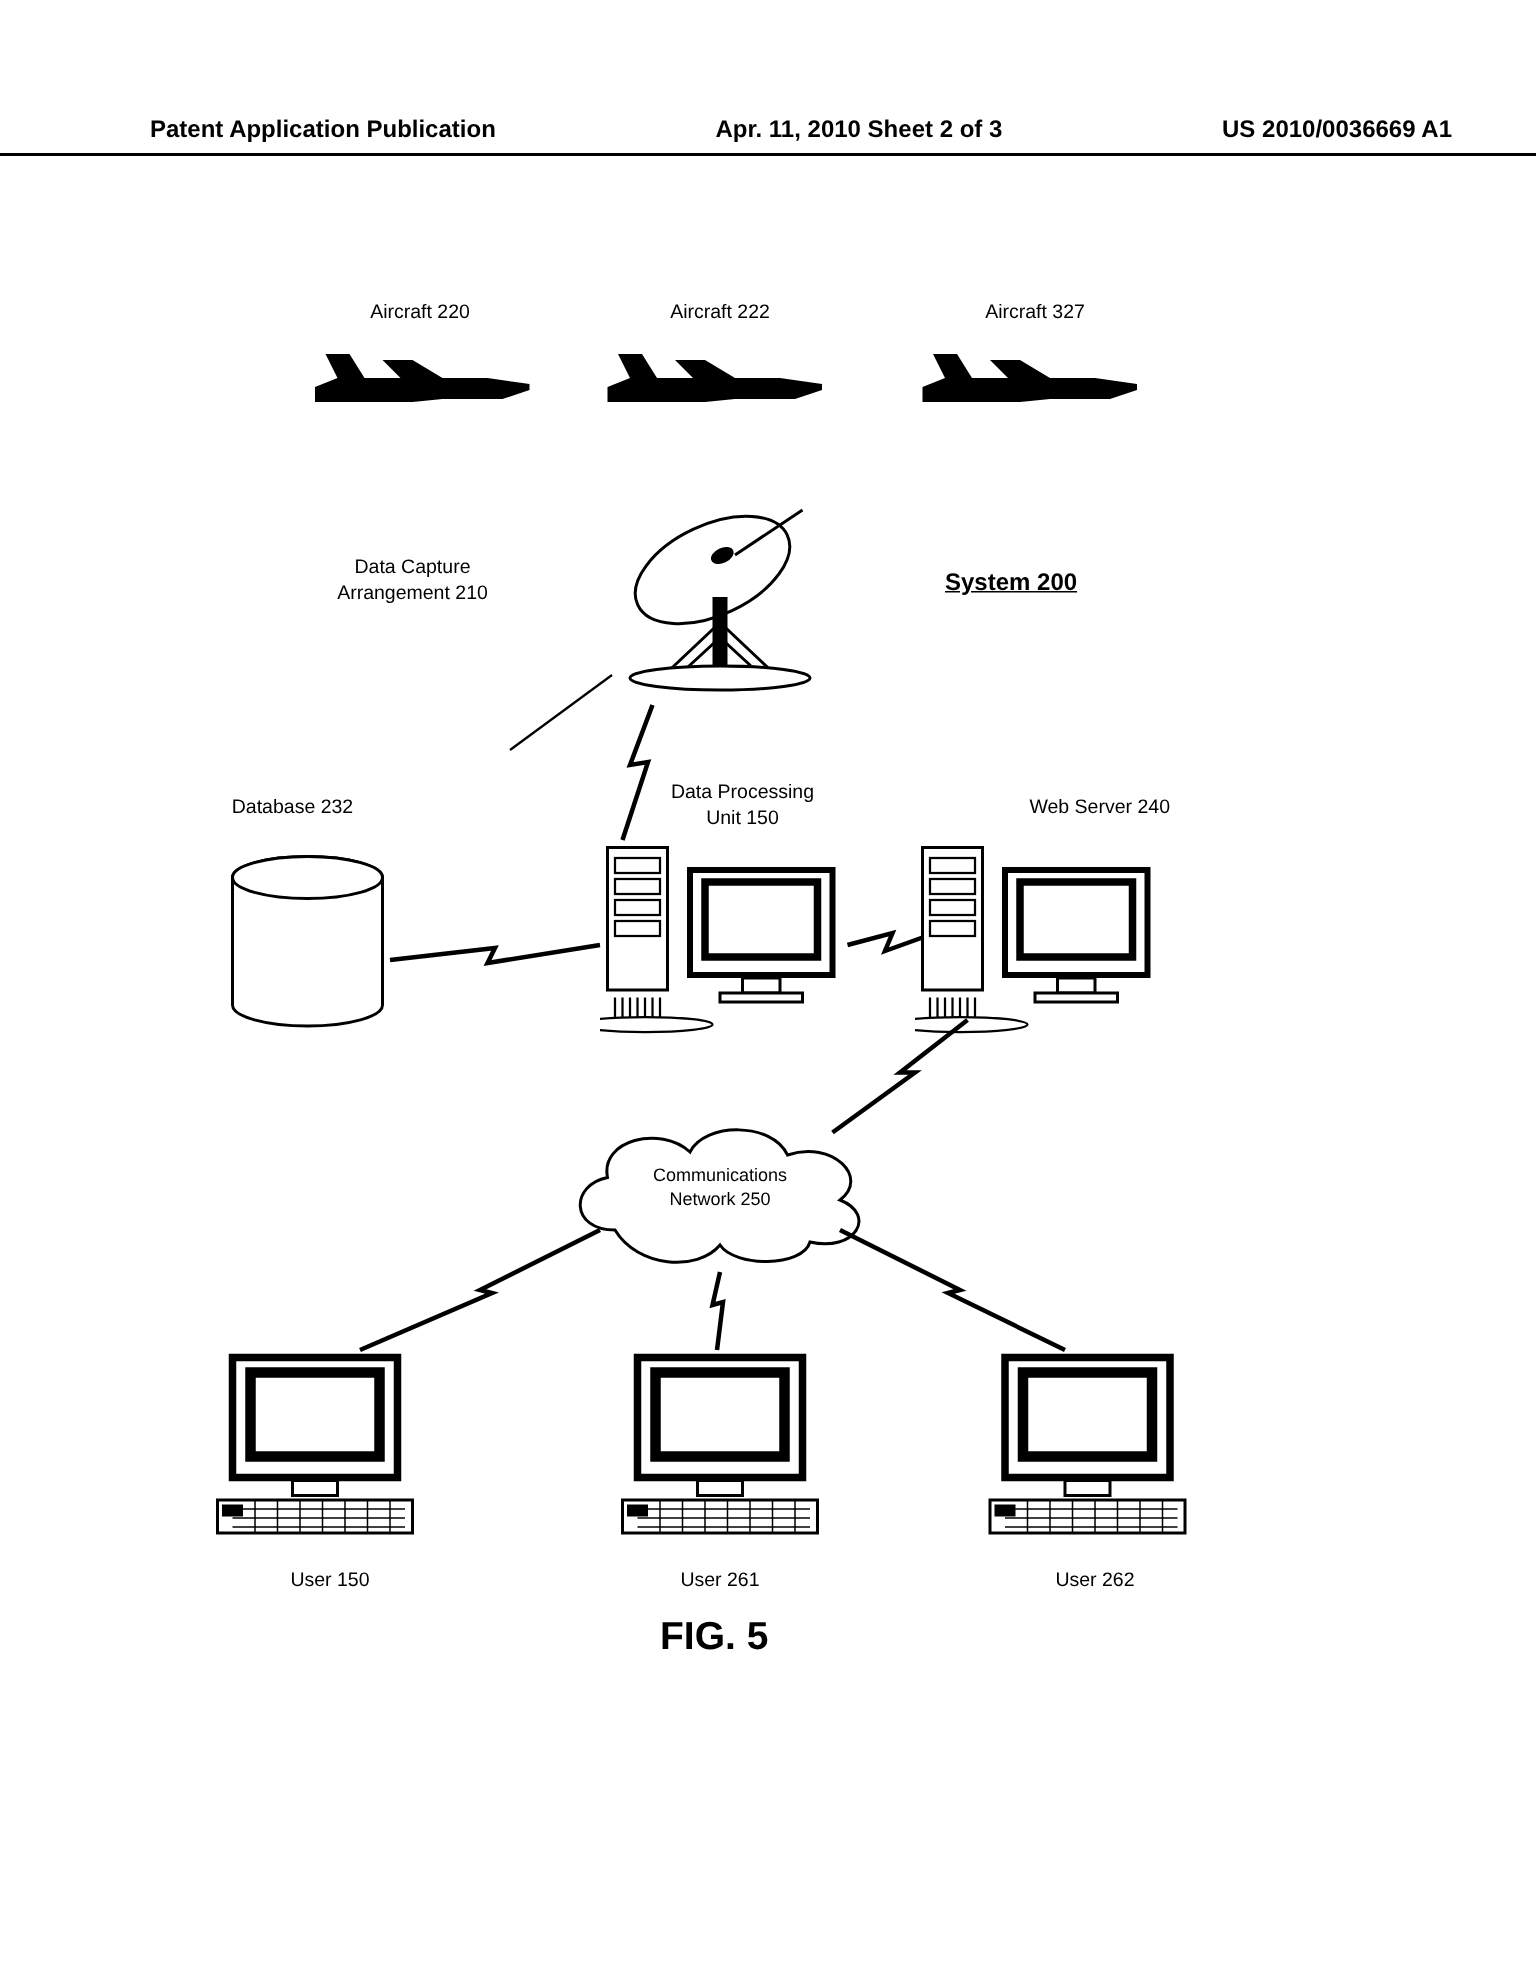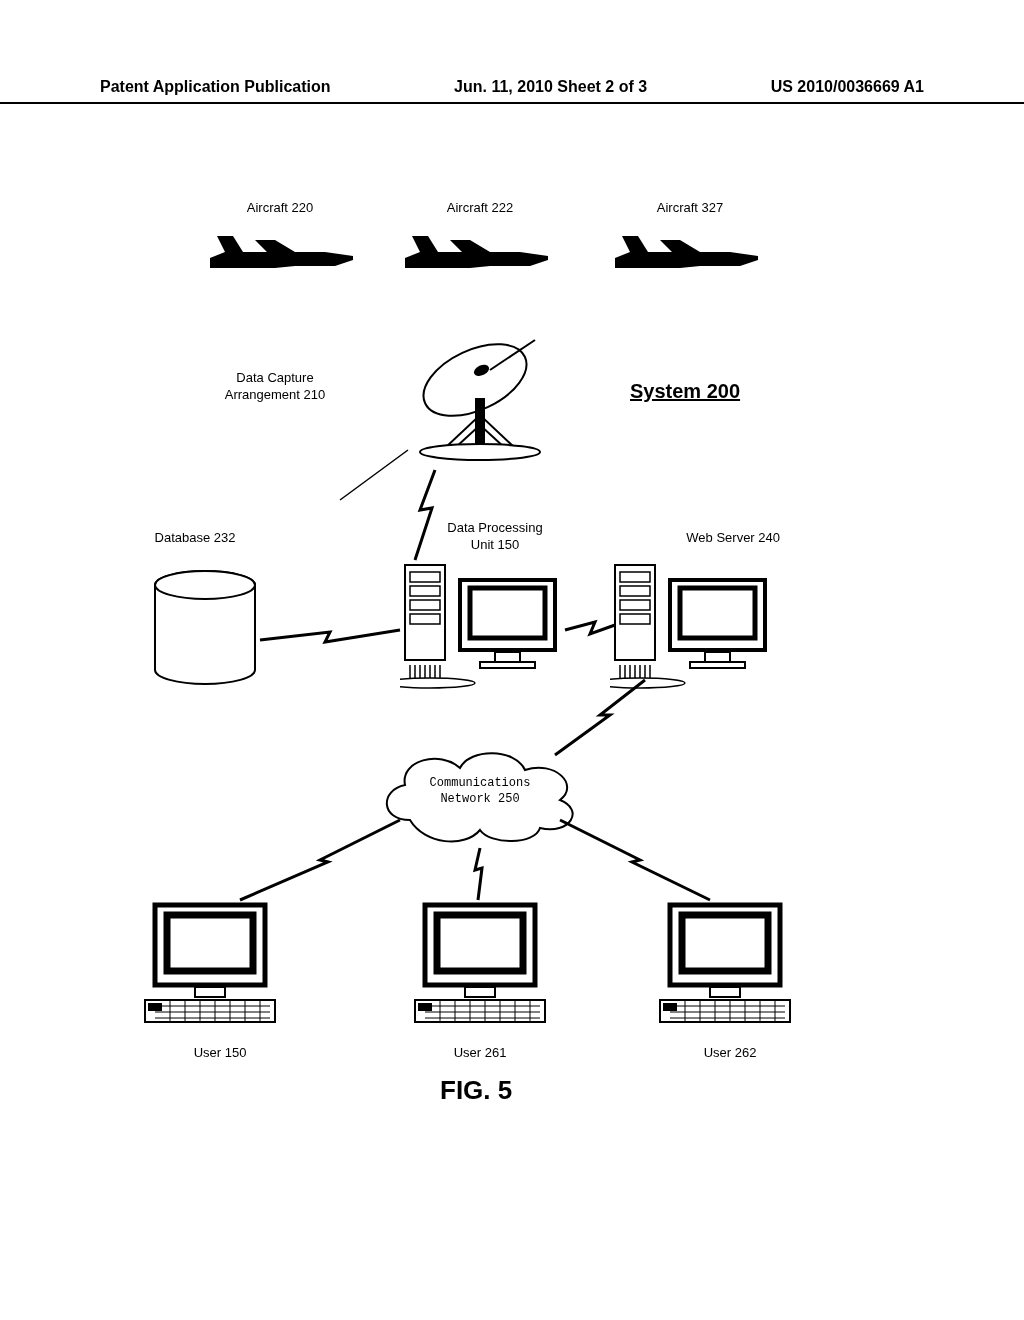--- a/index.html
+++ b/index.html
@@ -17,38 +17,38 @@
     left: 0;
     width: 1024px;
     border-bottom: 2px solid #000;
     padding: 0 0 6px 0;
   }
   .header-row {
     display: flex;
     justify-content: space-between;
     font-size: 16px;
     font-weight: bold;
-    padding: 0 100px 0 100px;
+    padding: 0 56px 0 100px;
   }
   .figure-area {
     position: absolute;
     top: 160px;
     left: 100px;
     width: 800px;
     height: 1000px;
   }
   .label {
     position: absolute;
     font-size: 13px;
     text-align: center;
     line-height: 1.3;
   }
   .system-label {
     position: absolute;
-    font-size: 20px;
+    font-size: 16px;
     font-weight: bold;
     text-decoration: underline;
   }
   .fig-caption {
     position: absolute;
     font-size: 26px;
     font-weight: bold;
   }
 
   
@@ -106,21 +106,21 @@
     fill: none;
     stroke-width: 3;
   }
 </style>
 </head>
 <body>
 
 <div class="header">
   <div class="header-row">
     <span>Patent Application Publication</span>
-    <span>Jun. 11, 2010  Sheet 2 of 3</span>
+    <span>Apr. 11, 2010  Sheet 2 of 3</span>
     <span>US 2010/0036669 A1</span>
   </div>
 </div>
 
 <div class="figure-area">
 
   <div class="label" style="left:130px; top:40px; width:100px;">Aircraft 220</div>
   <div class="label" style="left:330px; top:40px; width:100px;">Aircraft 222</div>
   <div class="label" style="left:540px; top:40px; width:100px;">Aircraft 327</div>
 
@@ -226,21 +226,21 @@
     <svg viewBox="0 0 220 110" width="220" height="110">
       <path d="M40 80 
                C10 80 10 50 35 45
                C30 20 70 10 90 28
                C100 8 145 8 155 30
                C185 20 210 45 190 60
                C215 70 200 95 170 88
                C165 105 120 105 110 90
                C95 108 55 105 40 80 Z" fill="#fff" stroke="#000" stroke-width="2"></path>
     </svg>
-    <div class="cloud-text" style="white-space:pre-line;font-family:Liberation Mono, monospace;">Communications
+    <div class="cloud-text" style="white-space:pre-line;">Communications
 Network 250</div>
   </div>
 
   <div class="user-pc" style="left:40px; top:740px;">
     <svg viewBox="0 0 140 130" width="140" height="130">
       <rect x="15" y="5" width="110" height="80" fill="#fff" stroke="#000" stroke-width="5"></rect>
       <rect x="27" y="15" width="86" height="56" fill="#fff" stroke="#000" stroke-width="7"></rect>
       <rect x="55" y="87" width="30" height="10" fill="#fff" stroke="#000" stroke-width="2"></rect>
       <rect x="5" y="100" width="130" height="22" fill="#fff" stroke="#000" stroke-width="2"></rect>
       <g stroke="#000" stroke-width="1">

